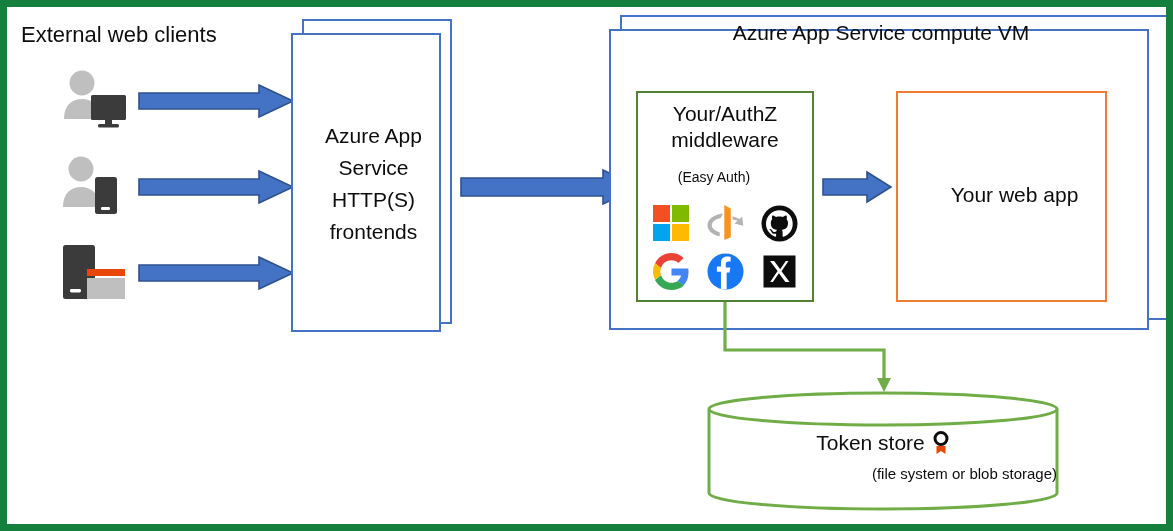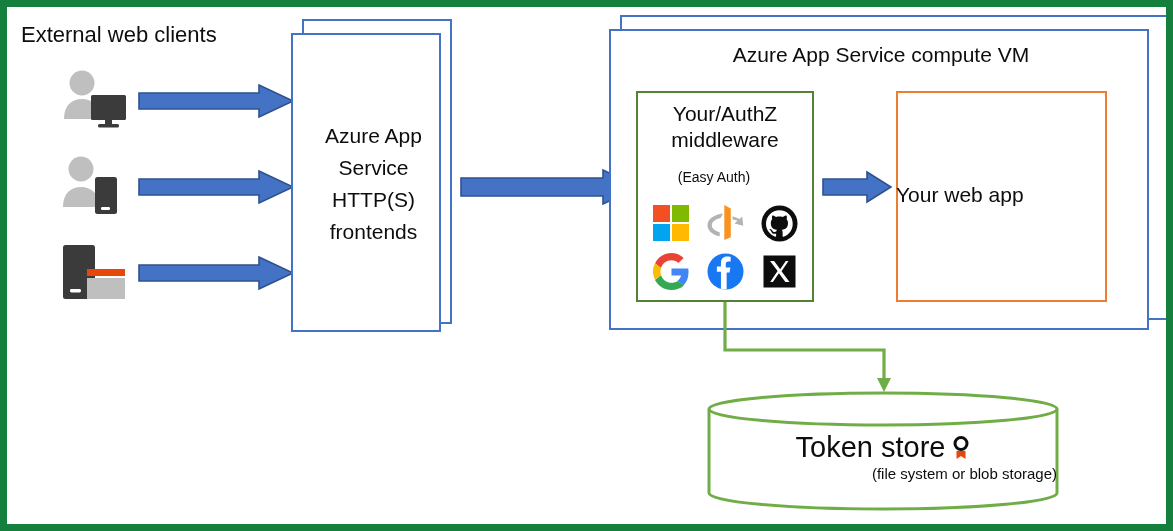--- a/index.html
+++ b/index.html
@@ -21,21 +21,21 @@
   .abs { position: absolute; }
 
   
   .title-external {
     left: 14px; top: 15px;
     font-size: 22px;
     color: #0d0d0d;
     white-space: nowrap;
   }
   .vm-title {
-    left: 606px; top: 36px;
+    left: 606px; top: 14px;
     width: 536px;
     text-align: center;
     font-size: 21px;
     color: #0d0d0d;
   }
 
   
   .stack-back {
     border: 2px solid #4472C4;
     background: #ffffff;
@@ -85,20 +85,21 @@
 
   
   #webapp {
     left: 889px; top: 84px; width: 211px; height: 211px;
     border: 2px solid #ED7D31;
     background: #ffffff;
     box-sizing: border-box;
   }
   .webapp-label {
     left: 889px; top: 176px; width: 237px;
+    text-align: center;
     font-size: 21px;
     color: #0d0d0d;
   }
 
   
   .idp-grid {
     left: 644px; top: 196px;
     width: 150px;
     display: flex;
     flex-wrap: wrap;
@@ -114,21 +115,21 @@
   
   .client-icon { width: 70px; height: 64px; }
 
   
   .arrow-svg { overflow: visible; }
 
   
   .token-label {
     left: 702px; top: 424px; width: 348px;
     text-align: center;
-    font-size: 29px;
+    font-size: 21px;
     color: #0d0d0d;
   }
   .token-sub {
     left: 702px; top: 458px; width: 348px;
     text-align: right;
     font-size: 15px;
     color: #0d0d0d;
   }
   .token-name-row {
     display: inline-flex;

